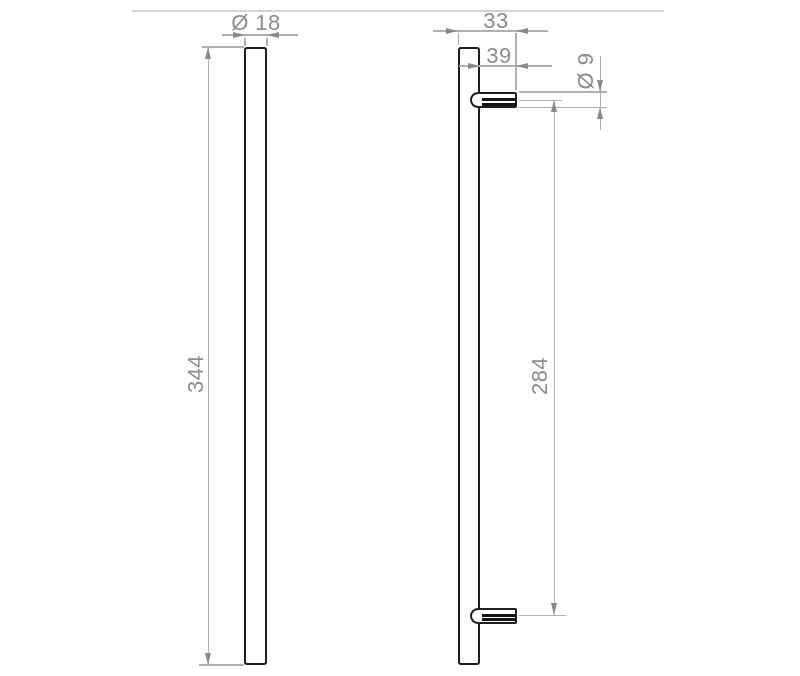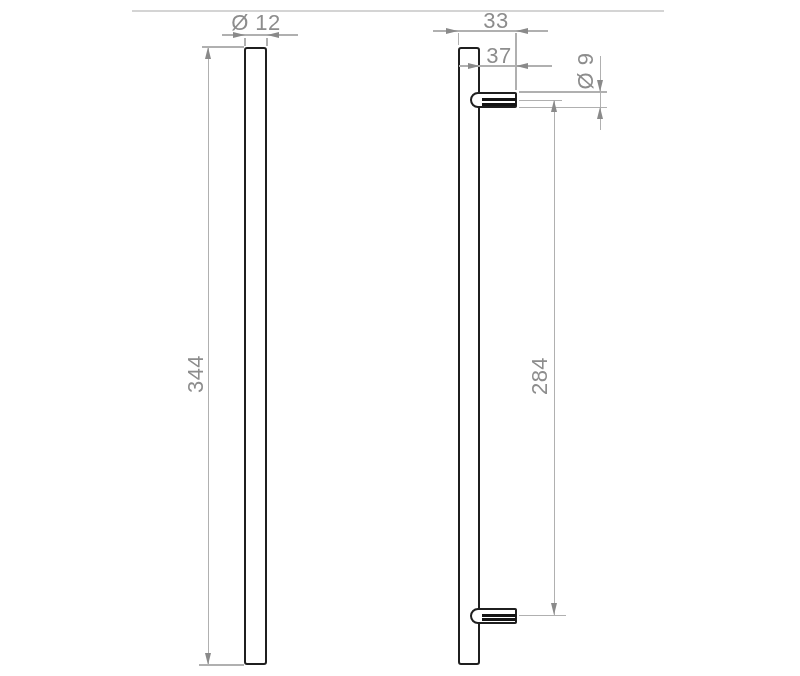--- a/index.html
+++ b/index.html
@@ -42,21 +42,21 @@
 
   <div>
 
     <div class="part" style="left:244px;top:47px;width:23px;height:618px;"></div>
 
     <div class="hline" style="left:222px;top:34.3px;width:76px;"></div>
     <div class="ar r" style="left:233px;top:32px;"></div>
     <div class="ar l" style="left:267px;top:32px;"></div>
     <div class="vline" style="left:244px;top:38px;height:8px;"></div>
     <div class="vline" style="left:266px;top:38px;height:8px;"></div>
-    <div class="dimtext ctr" style="left:256px;top:23px;">Ø 12</div>
+    <div class="dimtext ctr" style="left:256px;top:23px;">Ø 18</div>
 
     <div class="vline" style="left:207.6px;top:47px;height:618px;"></div>
     <div class="ar u" style="left:205.3px;top:47px;"></div>
     <div class="ar d" style="left:205.3px;top:653px;"></div>
     <div class="hline" style="left:202px;top:46.3px;width:42px;"></div>
     <div class="hline" style="left:199px;top:664px;width:45px;"></div>
     <div class="dimtext rot" style="left:196px;top:374px;">344</div>
   </div>
 
   <div>
@@ -76,21 +76,21 @@
     <div class="hline" style="left:433px;top:30.3px;width:115px;"></div>
     <div class="ar r" style="left:446px;top:28px;"></div>
     <div class="ar l" style="left:516px;top:28px;"></div>
     <div class="vline" style="left:457.6px;top:33px;height:12px;"></div>
     <div class="vline" style="left:515.4px;top:33px;height:57px;"></div>
     <div class="dimtext ctr" style="left:496px;top:20.5px;text-align:right;">33</div>
 
     <div class="hline" style="left:459px;top:65.3px;width:93px;"></div>
     <div class="ar r" style="left:468px;top:63px;"></div>
     <div class="ar l" style="left:516px;top:63px;"></div>
-    <div class="dimtext ctr" style="left:499px;top:55.5px;">37</div>
+    <div class="dimtext ctr" style="left:499px;top:55.5px;">39</div>
 
     <div class="hline" style="left:519px;top:91.3px;width:88px;"></div>
     <div class="hline" style="left:519px;top:106.6px;width:88px;"></div>
     <div class="vline" style="left:599.6px;top:56px;height:74px;"></div>
     <div class="ar d" style="left:597.3px;top:80px;"></div>
     <div class="ar u" style="left:597.3px;top:107.3px;"></div>
     <div class="dimtext rot" style="left:586px;top:71px;">Ø 9</div>
 
     <div class="hline" style="left:519px;top:99.6px;width:43px;"></div>
     <div class="hline" style="left:519px;top:614.6px;width:47px;"></div>

